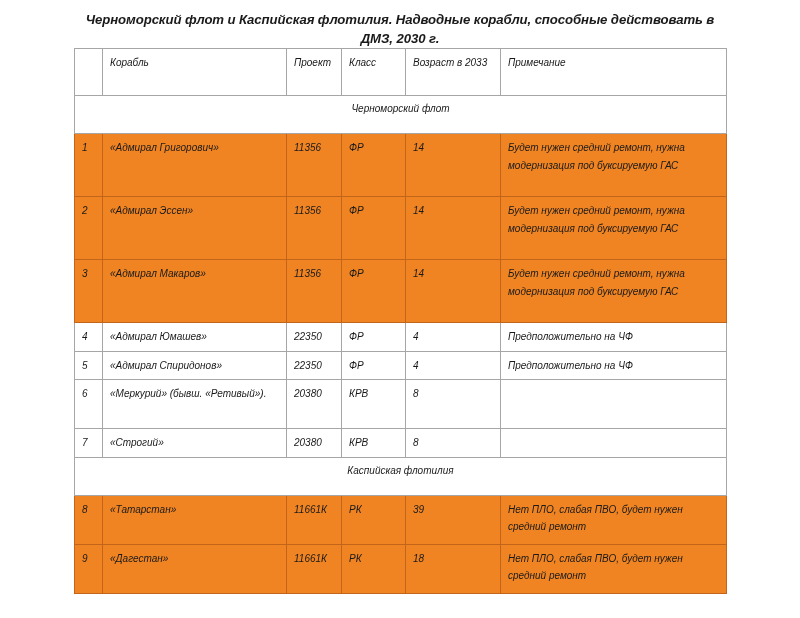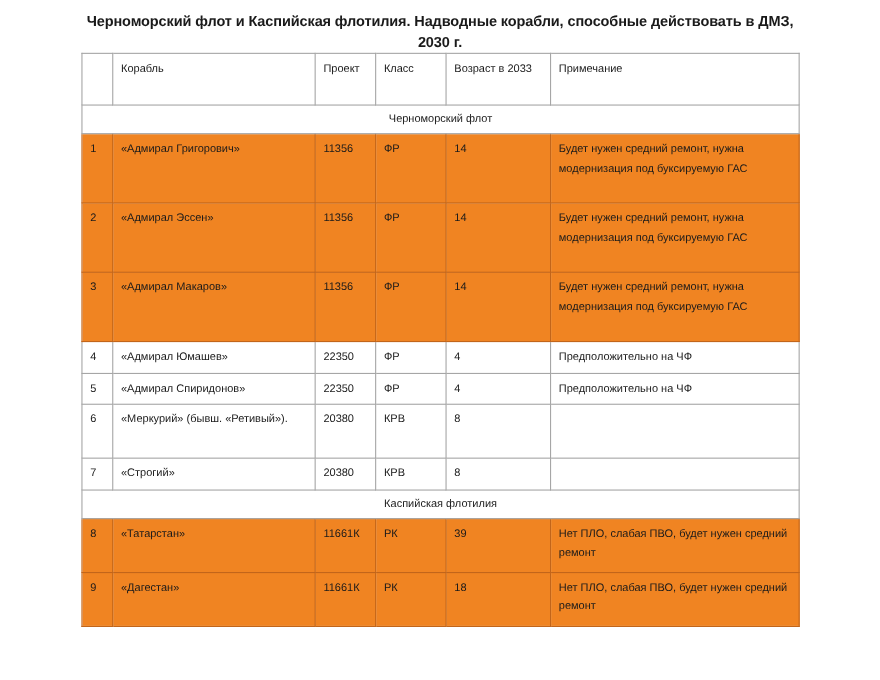--- a/index.html
+++ b/index.html
@@ -13,20 +13,21 @@
     font-family: "Liberation Sans", "DejaVu Sans", sans-serif;
     color: #1a1a1a;
     overflow: hidden;
   }
 
   .slide {
     position: relative;
     width: 724px;
     height: 618px;
     background: #ffffff;
+    font-style: italic;
   }
 
   
   .title {
     position: absolute;
     left: 74px;
     top: 10px;
     width: 652px;
     text-align: center;
     font-size: 13.2px;
@@ -77,21 +78,21 @@
     border-color: #a6a6a6;
   }
   tr.head td.empty { border-color: #a6a6a6; }
 
   
   tr.section td {
     text-align: center;
     background: #ffffff;
     height: 21px;
     padding-top: 4px;
-    padding-bottom: 0;
+    padding-bottom: 12px;
     border-left-color: #a6a6a6;
     border-right-color: #a6a6a6;
   }
 
   
   tr.hl td {
     background: #F08422;
     border-color: #C2651A;
     color: #1a1a1a;
   }

